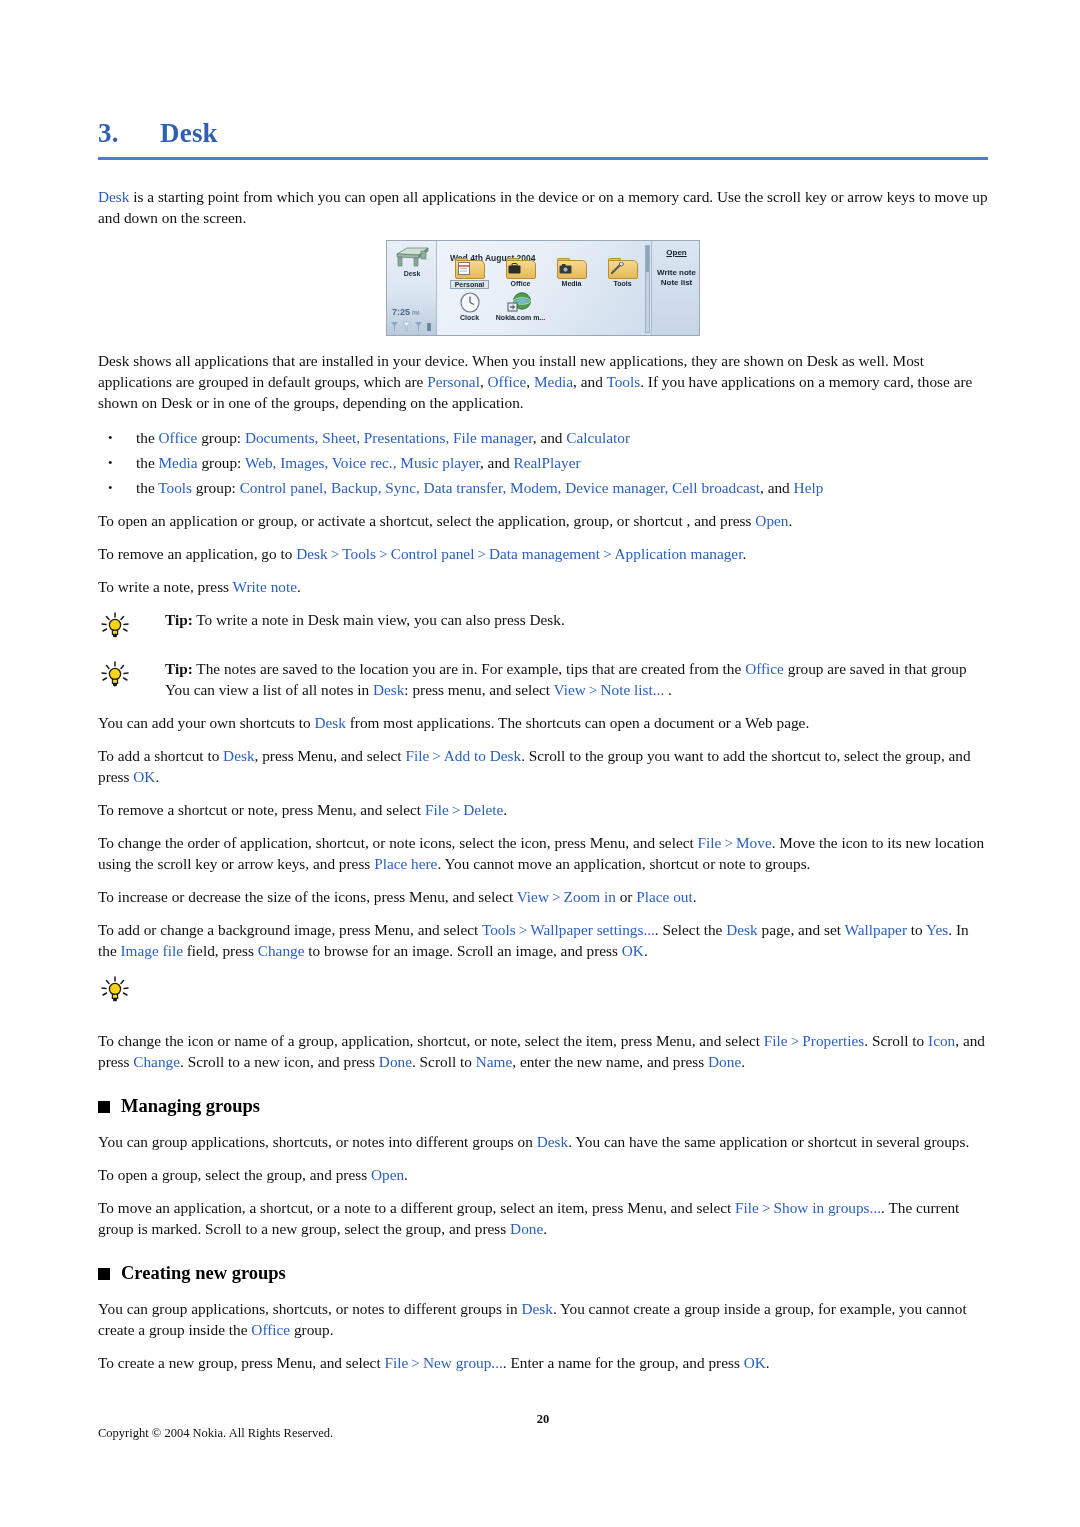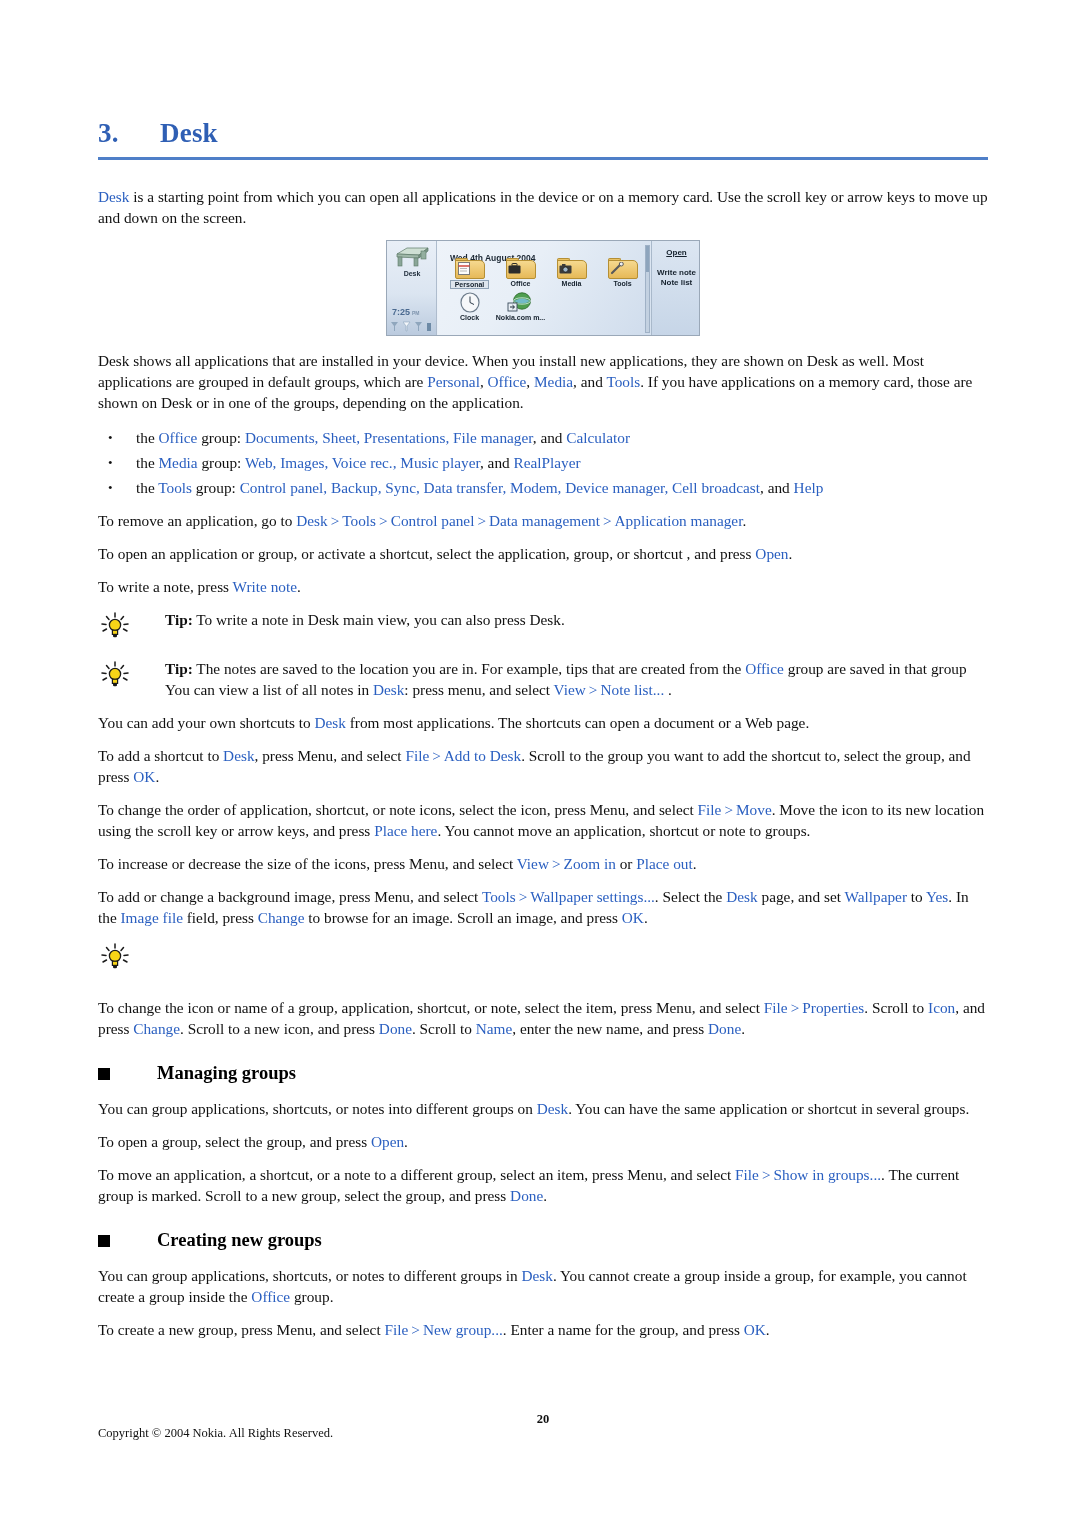--- a/index.html
+++ b/index.html
@@ -189,21 +189,20 @@
   .tiptext b { font-weight: bold; }
 
   
   h2.section {
     font-size: 18.5px;
     font-weight: bold;
     margin: 24px 0 14px 0;
     padding: 0;
     display: flex; align-items: center;
     color: #000;
-    gap: 36px;
   }
   h2.section .sq {
     display: inline-block;
     width: 12px; height: 12px; background: #000;
     margin-right: 11px; flex: 0 0 12px;
   }
 
   
   .footer {
     position: absolute;
@@ -358,23 +357,23 @@
 
     <p class="body"><span>Desk shows all applications that are installed in your device. When you install new applications, they are shown on Desk as well. Most applications are grouped in default groups, which are </span><span class="lnk">Personal</span><span>, </span><span class="lnk">Office</span><span>, </span><span class="lnk">Media</span><span>, and </span><span class="lnk">Tools</span><span>. If you have applications on a memory card, those are shown on Desk or in one of the groups, depending on the application.</span></p>
 
 
     <ul class="appgroups">
       <li><span>the </span><span class="lnk">Office</span><span> group: </span><span class="lnk">Documents, Sheet, Presentations, File manager</span><span>, and </span><span class="lnk">Calculator</span></li>
       <li><span>the </span><span class="lnk">Media</span><span> group: </span><span class="lnk">Web, Images, Voice rec., Music player</span><span>, and </span><span class="lnk">RealPlayer</span></li>
       <li><span>the </span><span class="lnk">Tools</span><span> group: </span><span class="lnk">Control panel, Backup, Sync, Data transfer, Modem, Device manager, Cell broadcast</span><span>, and </span><span class="lnk">Help</span></li>
     </ul>
 
+    <p class="body"><span>To open an application or group, or activate a shortcut, select the application, group, or shortcut , and press </span><span class="lnk">Open</span><span>.</span></p>
+
     <p class="body"><span>To remove an application, go to </span><span class="lnk">Desk</span><span class="gt">&gt;</span><span class="lnk">Tools</span><span class="gt">&gt;</span><span class="lnk">Control panel</span><span class="gt">&gt;</span><span class="lnk">Data management</span><span class="gt">&gt;</span><span class="lnk">Application manager</span><span>.</span></p>
-
-    <p class="body"><span>To open an application or group, or activate a shortcut, select the application, group, or shortcut , and press </span><span class="lnk">Open</span><span>.</span></p>
 
     <p class="body"><span>To write a note, press </span><span class="lnk">Write note</span><span>.</span></p>
 
     <div class="tip">
       <div class="tipicon">
         <svg width="34" height="30" viewBox="0 0 34 30">
           <g stroke="#1a1a1a" stroke-width="1.5" stroke-linecap="round">
             <line x1="17" y1="1" x2="17" y2="5"></line>
             <line x1="8.5" y1="4.5" x2="11" y2="7.5"></line>
             <line x1="25.5" y1="4.5" x2="23" y2="7.5"></line>
@@ -408,20 +407,21 @@
           <rect x="15" y="22.3" width="4" height="3" rx="1.3" fill="#1a1a1a"></rect>
         </svg>
       </div>
       <div class="tiptext"><b>Tip:</b><span> The notes are saved to the location you are in. For example, tips that are created from the </span><span class="lnk">Office</span><span> group are saved in that group You can view a list of all notes in </span><span class="lnk">Desk</span><span>: press menu, and select </span><span class="lnk">View</span><span class="gt">&gt;</span><span class="lnk">Note list...</span><span> .</span></div>
     </div>
 
     <p class="body"><span>You can add your own shortcuts to </span><span class="lnk">Desk</span><span> from most applications. The shortcuts can open a document or a Web page.</span></p>
 
     <p class="body"><span>To add a shortcut to </span><span class="lnk">Desk</span><span>, press Menu, and select </span><span class="lnk">File</span><span class="gt">&gt;</span><span class="lnk">Add to Desk</span><span>. Scroll to the group you want to add the shortcut to, select the group, and press </span><span class="lnk">OK</span><span>.</span></p>
 
+    <p class="body"><span>To remove a shortcut or note, press Menu, and select </span><span class="lnk">File</span><span class="gt">&gt;</span><span class="lnk">Delete</span><span>.</span></p>
 
     <p class="body"><span>To change the order of application, shortcut, or note icons, select the icon, press Menu, and select </span><span class="lnk">File</span><span class="gt">&gt;</span><span class="lnk">Move</span><span>. Move the icon to its new location using the scroll key or arrow keys, and press </span><span class="lnk">Place here</span><span>. You cannot move an application, shortcut or note to groups.</span></p>
 
     <p class="body"><span>To increase or decrease the size of the icons, press Menu, and select </span><span class="lnk">View</span><span class="gt">&gt;</span><span class="lnk">Zoom in</span><span> or </span><span class="lnk">Place out</span><span>.</span></p>
 
     <p class="body"><span>To add or change a background image, press Menu, and select </span><span class="lnk">Tools</span><span class="gt">&gt;</span><span class="lnk">Wallpaper settings...</span><span>. Select the </span><span class="lnk">Desk</span><span> page, and set </span><span class="lnk">Wallpaper</span><span> to </span><span class="lnk">Yes</span><span>. In the </span><span class="lnk">Image file</span><span> field, press </span><span class="lnk">Change</span><span> to browse for an image. Scroll an image, and press </span><span class="lnk">OK</span><span>.</span></p>
 
     <div class="tip">
       <div class="tipicon">
         <svg width="34" height="30" viewBox="0 0 34 30">

